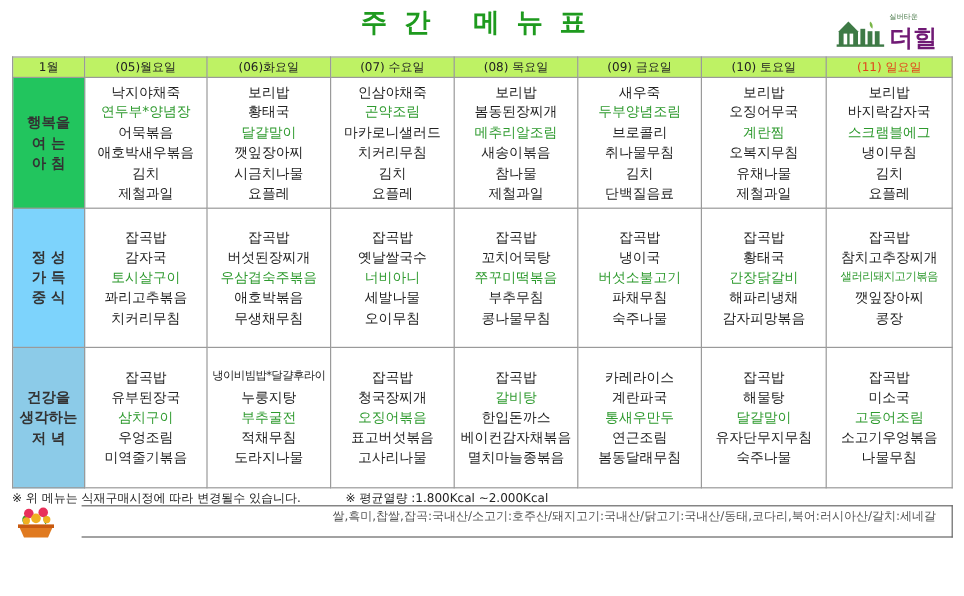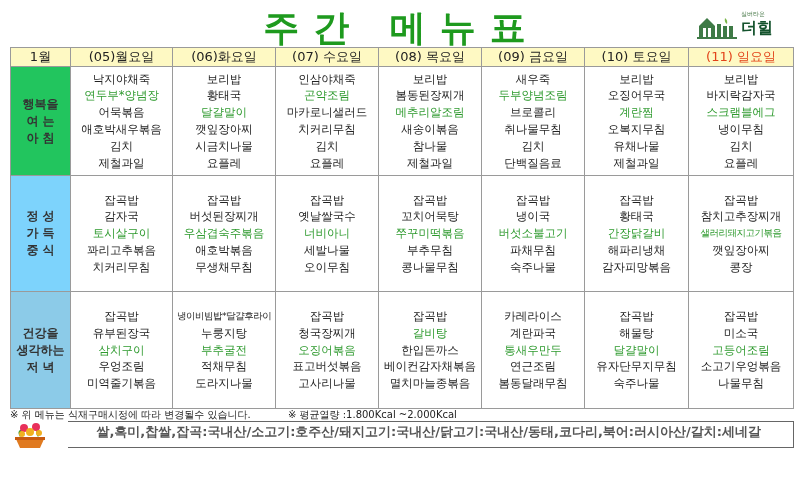--- a/index.html
+++ b/index.html
@@ -1,44 +1,44 @@
 <!DOCTYPE html>
 <html><head>
 <meta charset="utf-8">
 <style>
   html, body { margin:0; padding:0; background:#ffffff; }
   body { width:803px; height:497px; position:relative; overflow:hidden;
          font-family:"DejaVu Sans", sans-serif; color:#222; }
   .title { position:absolute; left:0; width:803px; top:4px; text-align:center;
-           font-size:36px; font-weight:bold; color:#1e9a1e; letter-spacing:14px; }
+           font-size:22px; font-weight:bold; color:#1e9a1e; letter-spacing:14px; }
   .logo { position:absolute; left:697px; top:8px; width:100px; height:32px; }
   .logo .bldg { position:absolute; left:0; top:6px; }
   .logo .sub { position:absolute; left:44px; top:2px; font-size:6px; color:#4a7a4a; }
-  .logo .name { position:absolute; left:44px; top:10px; font-size:16px; color:#14532d; font-weight:bold; }
+  .logo .name { position:absolute; left:44px; top:10px; font-size:20px; color:#701a75; font-weight:bold; }
   table.menu { position:absolute; left:10px; top:47px; border-collapse:collapse;
                table-layout:fixed; width:783px; }
   table.menu td, table.menu th { border:1px solid #9a9a9a; padding:0; text-align:center; }
-  th.hd { background:#fef9c3; height:16px; font-size:13px; font-weight:normal; color:#222; }
+  th.hd { background:#bef264; height:16px; font-size:10px; font-weight:normal; color:#222; }
   th.hd.sun { color:#e2431a; }
   td.lbl { font-size:12px; font-weight:bold; line-height:17px; color:#333; }
   td.lbl.b { background:#22c55e; }
   td.lbl.l { background:#7dd3fc; }
   td.lbl.d { background:#8ccbe8; }
   td.cell { vertical-align:middle; font-size:11.5px; line-height:16.8px; color:#222; }
   td.cell div { white-space:nowrap; }
   td.cell .g { color:#2e9a2e; }
   td.cell .sm { font-size:9.5px; letter-spacing:-0.5px; }
   tr.r1 td { height:108px; }
   tr.r2 td { height:115px; }
   tr.r3 td { height:116px; }
   .note1 { position:absolute; left:10px; top:408px; font-size:10px; color:#222;text-align:center; }
   .note2 { position:absolute; left:288px; top:408px; font-size:10px; color:#222; }
   .origin { position:absolute; left:68px; top:421px; width:725px; height:25px;
             border:1px solid #666; border-left:none; }
-  .origin .l1 { position:absolute; right:32px; top:1px; font-size:13px; color:#555; white-space:nowrap;font-weight:bold; }
+  .origin .l1 { position:absolute; right:13px; top:1px; font-size:10px; color:#555; white-space:nowrap; }
   .origin .l2 { position:absolute; right:30px; top:13px; font-size:8px; color:#222; font-weight:bold; white-space:nowrap; letter-spacing:-0.3px; }
   .flower { position:absolute; left:10px; top:421px; width:40px; height:28px; }
 </style>
 </head>
 <body>
 
 <div class="title">주간 메뉴표</div>
 
 <div class="logo">
   <svg class="bldg" width="40" height="26" viewBox="0 0 40 26">

